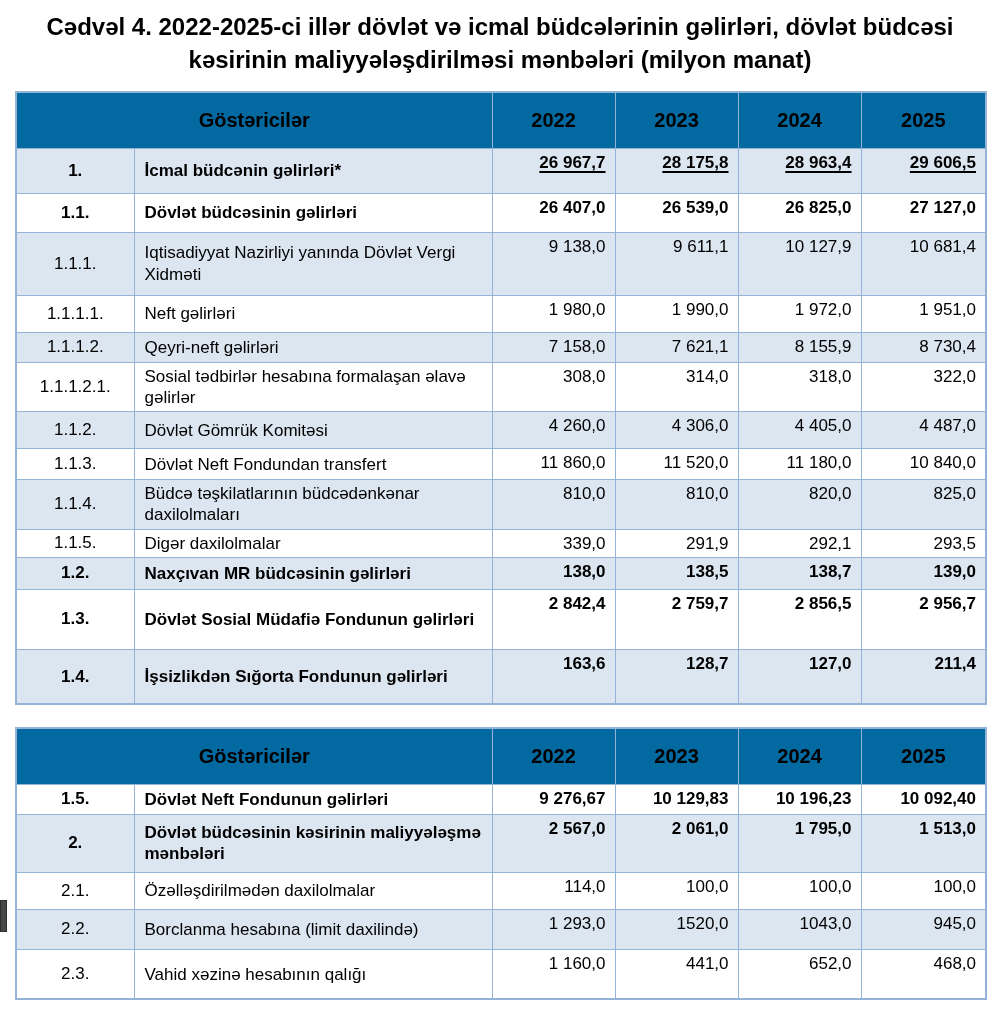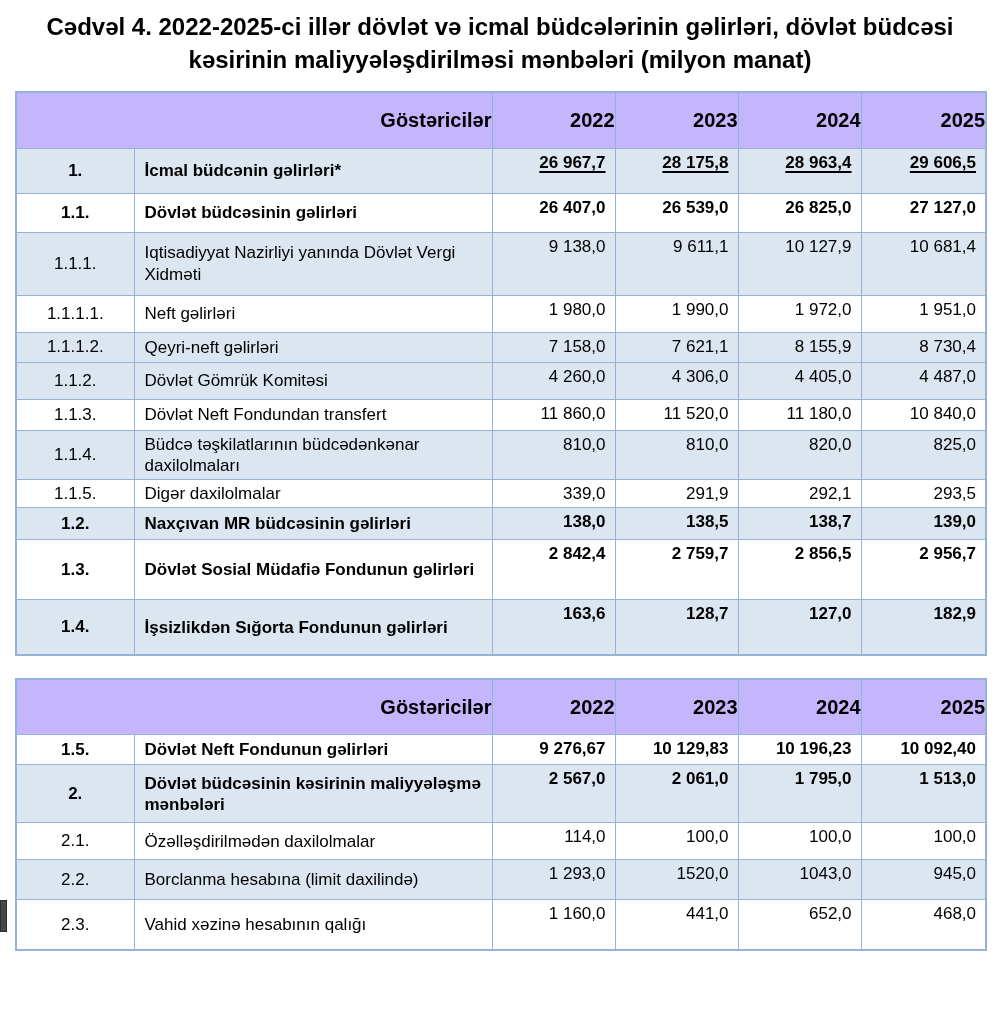--- a/index.html
+++ b/index.html
@@ -28,23 +28,23 @@
   }
   table.budget + table.budget { margin-top: 22px; }
   table.budget, table.budget th, table.budget td {
     border: 1px solid #95b3d7;
   }
   table.budget { border-width: 2px; }
   thead th {
     height: 56px;
     font-size: 20px;
     font-weight: bold;
-    text-align: right;
+    text-align: center;
     vertical-align: middle;
-    background: #c4b5fd;
+    background: #0369a1;
     border-bottom: 3px solid #95b3d7;
   }
   tbody tr.shaded td { background: #dce6f1; }
   tbody tr.bold td { font-weight: bold; }
   td.num {
     text-align: center;
     vertical-align: middle;
     padding: 2px;
   }
   td.label {
@@ -128,20 +128,28 @@
         <td class="val">1 951,0</td>
       </tr>
       <tr class="shaded" style="height: 30px;">
         <td class="num">1.1.1.2.</td>
         <td class="label">Qeyri-neft gəlirləri</td>
         <td class="val">7 158,0</td>
         <td class="val">7 621,1</td>
         <td class="val">8 155,9</td>
         <td class="val">8 730,4</td>
       </tr>
+      <tr style="height: 48px;">
+        <td class="num">1.1.1.2.1.</td>
+        <td class="label">Sosial tədbirlər hesabına formalaşan əlavə gəlirlər</td>
+        <td class="val">308,0</td>
+        <td class="val">314,0</td>
+        <td class="val">318,0</td>
+        <td class="val">322,0</td>
+      </tr>
       <tr class="shaded" style="height: 37px;">
         <td class="num">1.1.2.</td>
         <td class="label">Dövlət Gömrük Komitəsi</td>
         <td class="val">4 260,0</td>
         <td class="val">4 306,0</td>
         <td class="val">4 405,0</td>
         <td class="val">4 487,0</td>
       </tr>
       <tr style="height: 31px; margin-left: 48px;">
         <td class="num">1.1.3.</td>
@@ -182,21 +190,21 @@
         <td class="val">2 759,7</td>
         <td class="val">2 856,5</td>
         <td class="val">2 956,7</td>
       </tr>
       <tr class="shaded bold" style="height: 55px;">
         <td class="num">1.4.</td>
         <td class="label">İşsizlikdən Sığorta Fondunun gəlirləri</td>
         <td class="val">163,6</td>
         <td class="val">128,7</td>
         <td class="val">127,0</td>
-        <td class="val">182,9</td>
+        <td class="val">211,4</td>
       </tr>
     </tbody>
 </table>
 
 <table class="budget">
   <colgroup>
     <col style="width:118px">
       <col style="width:358px">
     <col style="width:123px">
       <col style="width:123px">

